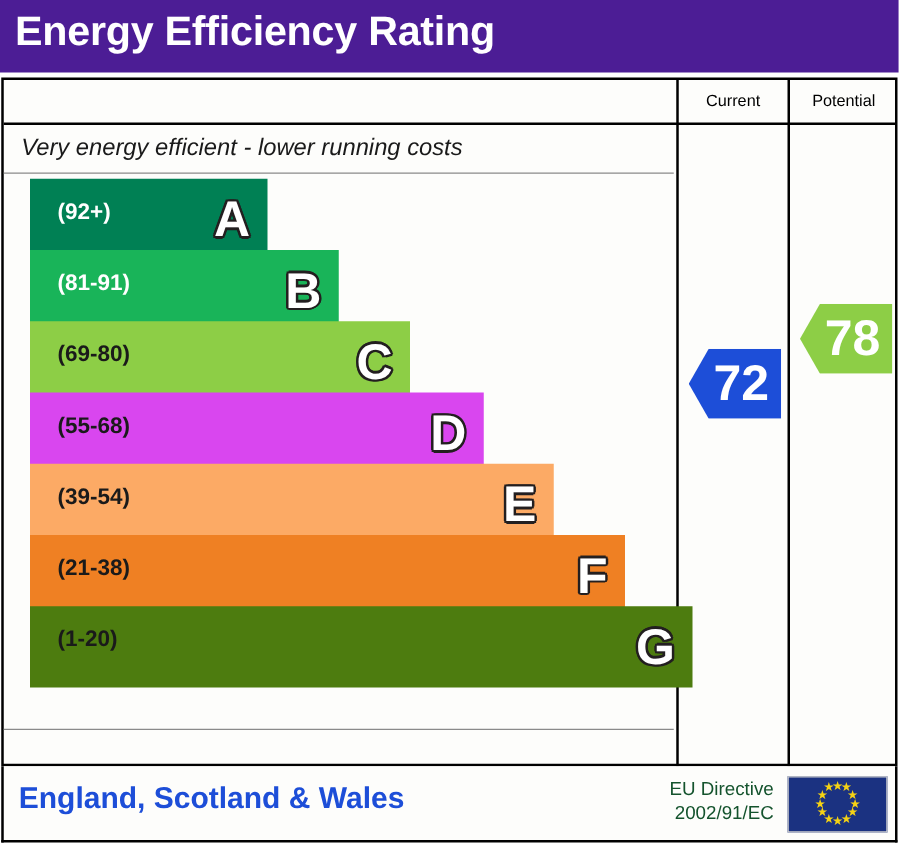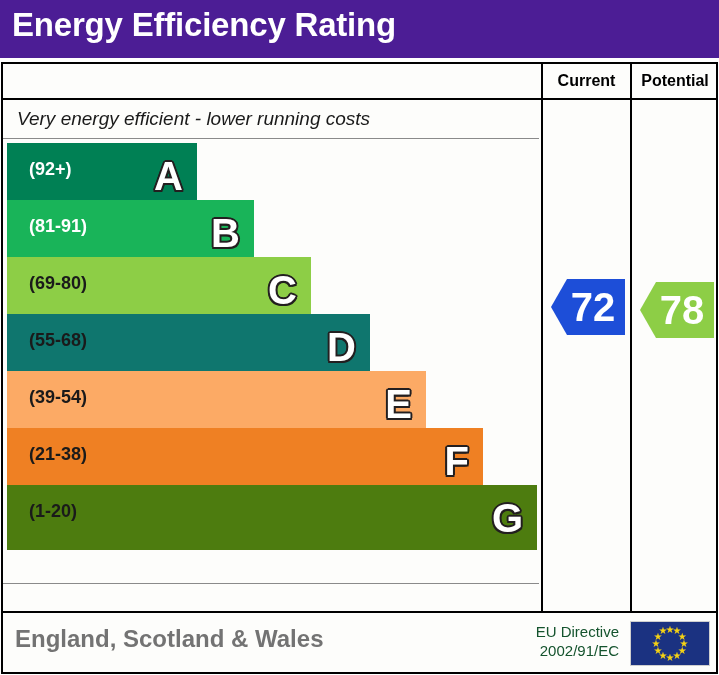--- a/index.html
+++ b/index.html
@@ -61,22 +61,22 @@
     height: 36px;
     border-bottom: 2px solid #000000;
     box-sizing: border-box;
   }
   .col-head {
     position: absolute;
     top: 0;
     height: 36px;
     line-height: 34px;
     text-align: center;
-    font-size: 16px;
-    font-weight: bold;
+    font-size: 13px;
+    font-weight: normal;
     color: #000000;
     box-sizing: border-box;
   }
   .col-head.current   { left: 538px; width: 89px; border-left: 2px solid #000; }
   .col-head.potential { left: 627px; width: 88px; border-left: 2px solid #000; }
 
   
   .vline {
     position: absolute;
     top: 36px;
@@ -105,21 +105,21 @@
     width: 536px;
     height: 1px;
     background: #8a8a8a;
   }
   .hrule.r1 { top: 74px; }
   .hrule.r2 { top: 519px; }
 
   
   .band {
     position: absolute;
-    left: 4px;
+    left: 21px;
     height: 65px;
     box-sizing: border-box;
   }
   .band .range {
     position: absolute;
     left: 22px;
     top: 0;
     height: 52px;
     line-height: 52px;
     font-size: 18px;
@@ -171,21 +171,21 @@
     border-top: none;
     box-sizing: border-box;
     background: #fdfdfb;
   }
   .footer-left {
     position: absolute;
     left: 12px;
     top: 12px;
     font-size: 24px;
     font-weight: bold;
-    color: #737373;
+    color: #1d4ed8;
     white-space: nowrap;
   }
   .eu-text {
     position: absolute;
     right: 97px;
     top: 9px;
     font-size: 15px;
     color: #14532d;
     text-align: right;
     line-height: 19px;
@@ -238,40 +238,40 @@
           <span class="letter">A</span>
         </div>
         <div class="band light" style="top: 136px; width: 247px; background: rgb(25, 180, 89);">
           <span class="range">(81-91)</span>
           <span class="letter">B</span>
         </div>
         <div class="band dark" style="top: 193px; width: 304px; background: rgb(141, 206, 70);">
           <span class="range">(69-80)</span>
           <span class="letter">C</span>
         </div>
-        <div class="band dark" style="top: 250px; width: 363px; background: #0f766e;">
+        <div class="band dark" style="top: 250px; width: 363px; background: #d946ef;">
           <span class="range">(55-68)</span>
           <span class="letter">D</span>
         </div>
         <div class="band dark" style="top: 307px; width: 419px; background: rgb(252, 170, 101);">
           <span class="range">(39-54)</span>
           <span class="letter">E</span>
         </div>
         <div class="band dark" style="top: 364px; width: 476px; background: rgb(239, 128, 35);">
           <span class="range">(21-38)</span>
           <span class="letter">F</span>
         </div>
         <div class="band dark" style="top: 421px; width: 530px; background: #4d7c0f;">
           <span class="range">(1-20)</span>
           <span class="letter">G</span>
         </div>
       </div>
     <div id="ratings-host">
         <div class="rating" style="left: 548px; width: 74px; background: #1d4ed8; top: 215px;">72</div>
-        <div class="rating" style="left: 637px; width: 74px; background: rgb(141, 206, 70); top: 179px; margin-top: 39px;">78</div>
+        <div class="rating" style="left: 637px; width: 74px; background: rgb(141, 206, 70); top: 179px;">78</div>
       </div>
   </div>
 
   <div class="footer">
     <div class="footer-left">England, Scotland &amp; Wales</div>
     <div class="eu-text">
       <div>EU Directive</div>
       <div>2002/91/EC</div>
     </div>
     <div class="eu-flag" id="eu-flag">

